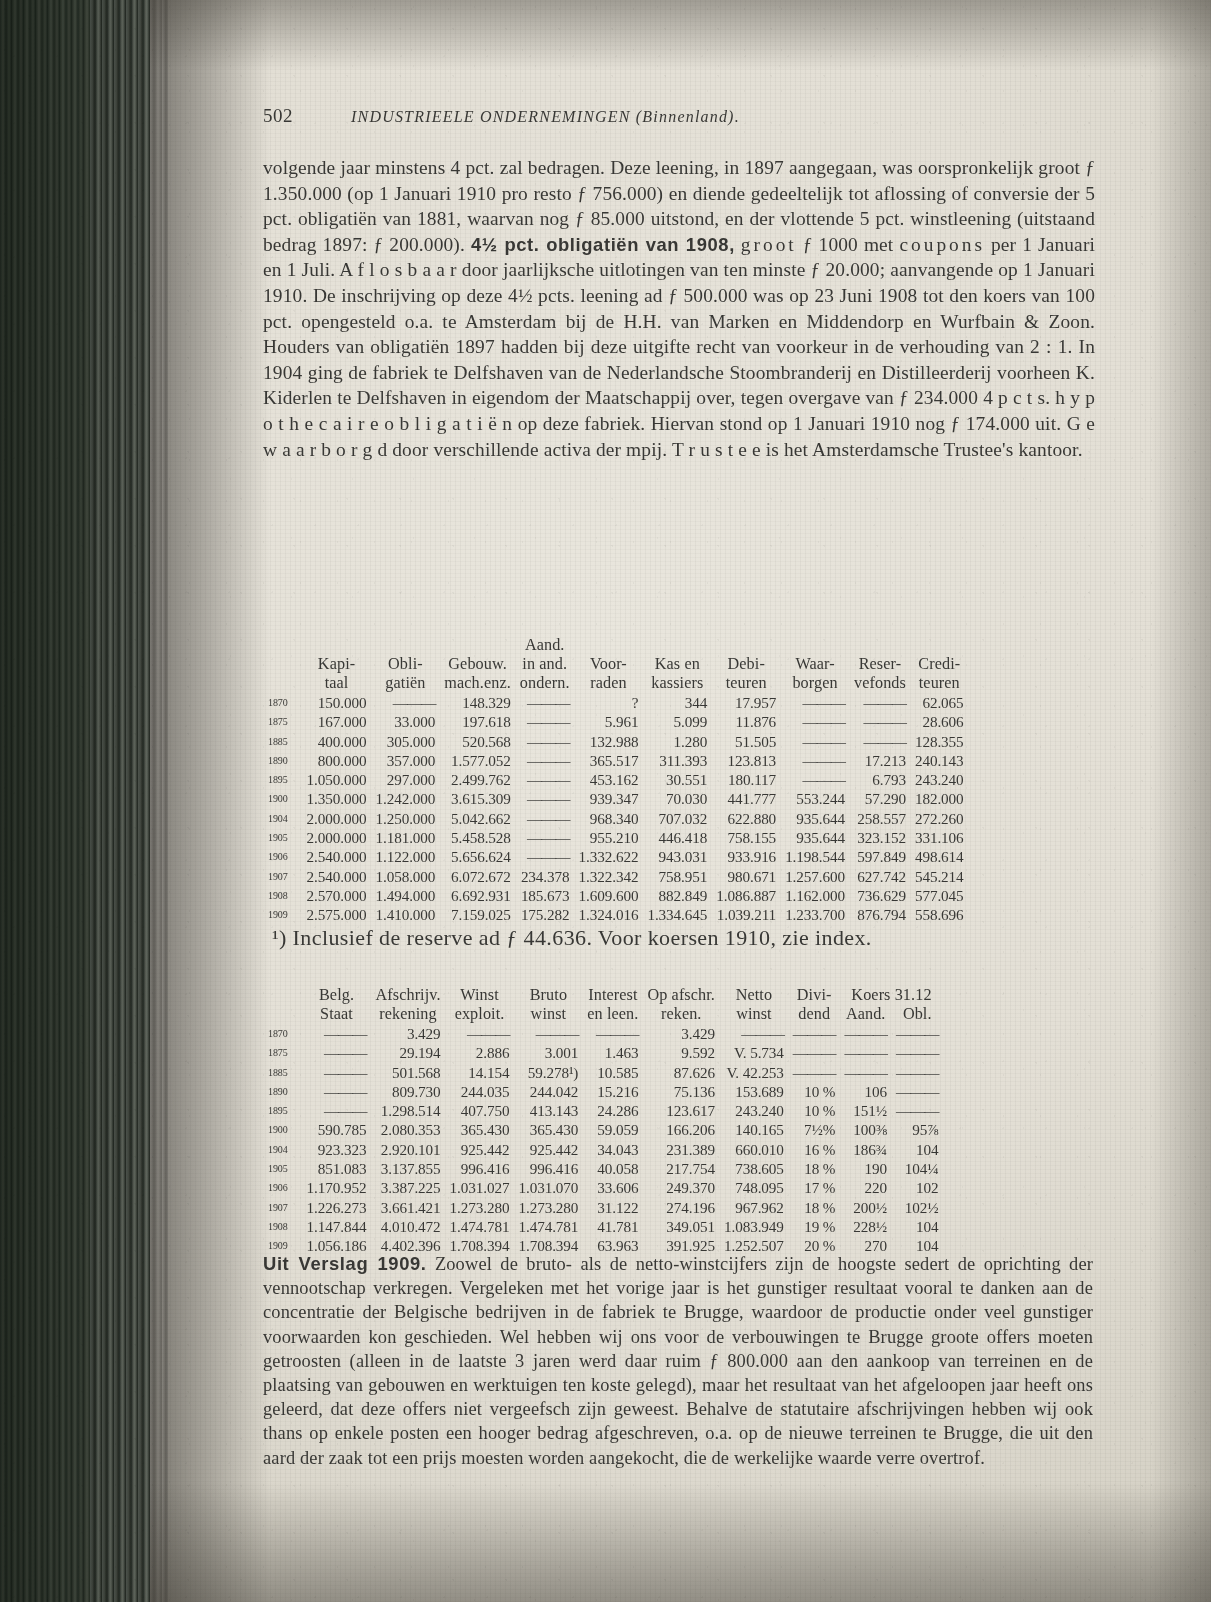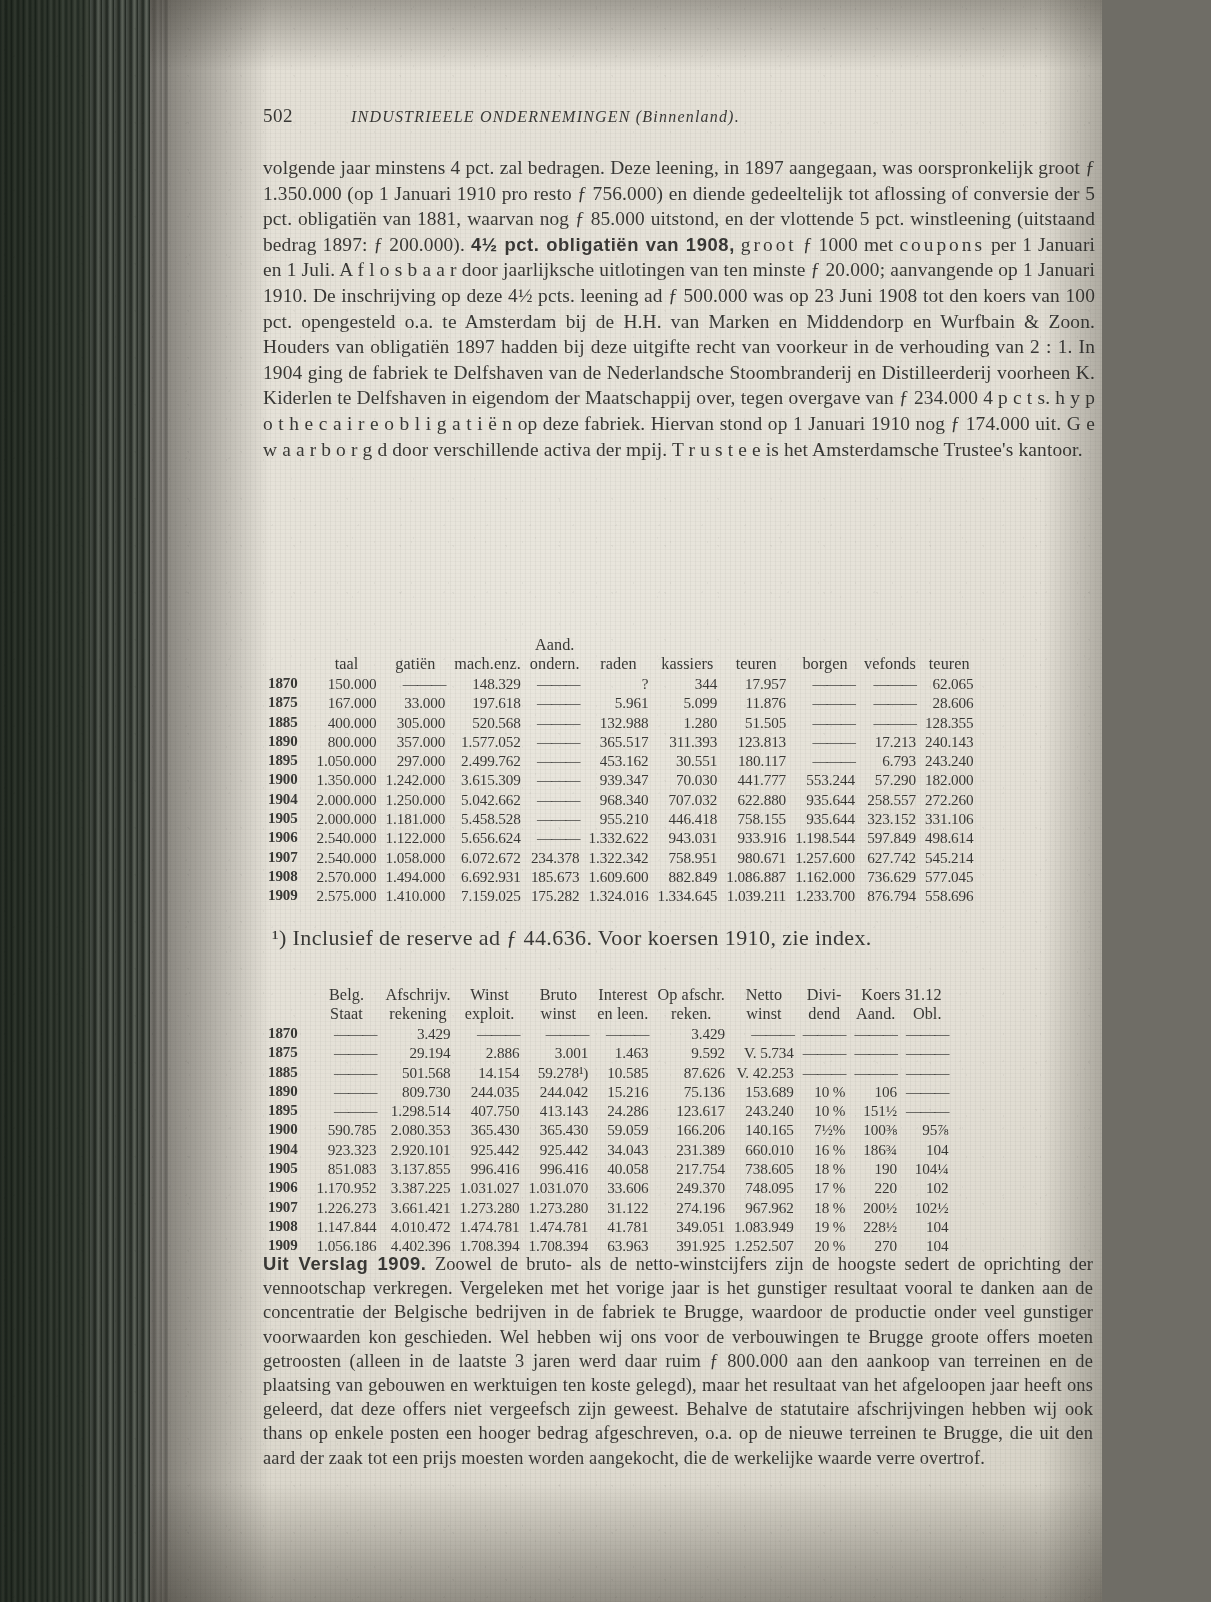--- a/index.html
+++ b/index.html
@@ -3,21 +3,21 @@
 <meta charset="utf-8">
 <title>Scanned page 502</title>
 <style>
   html,body{margin:0;padding:0;background:#6f6d66;}
   body{
     font-family:"Liberation Serif", serif;
     -webkit-font-smoothing:none;
   }
   #page{
     position:relative;
-    width:1102px;
+    width:1211px;
     height:1602px;
     overflow:hidden;
     background:#22c55e;
   }
 
   
   #gutter{
     position:absolute; left:0; top:0; width:150px; height:100%;
     background:
       repeating-linear-gradient(90deg,
@@ -115,21 +115,21 @@
   #tbl1{ left:268px; top:636px; }
   #tbl2{ left:268px; top:946px;margin-top:40px; }
   .tbl td, .tbl th{
     padding:0 0 0 9px;
     text-align:right;
     white-space:nowrap;
     font-weight:normal;
     vertical-align:bottom;
   }
   .tbl th{ text-align:center; line-height:19px; font-size:16.2px; letter-spacing:.1px;}
-  .tbl td.yr{ text-align:right; padding-left:0; padding-right:10px; font-size:15px;font-weight:bold;}
+  .tbl td.yr{ text-align:right; padding-left:0; padding-right:10px; font-size:10px;}
   .hdr-top td, .hdr-top th{ padding-bottom:0; }
   .dash{ color:#2a2a28; letter-spacing:-1px; }
   .aand-top{ text-align:center; }
   .note{
     position:absolute; left:272px; top:925px;
     font-size:22px; letter-spacing:.4px;
   }
 </style>
 </head>
 <body>
@@ -178,20 +178,33 @@
           <th class="aand-top">Aand.</th>
           <th></th>
           <th></th>
           <th></th>
           <th></th>
           <th></th>
           <th></th>
         </tr>
         <tr>
           <th></th>
+          <th>Kapi-</th>
+          <th>Obli-</th>
+          <th>Gebouw.</th>
+          <th>in and.</th>
+          <th>Voor-</th>
+          <th>Kas en</th>
+          <th>Debi-</th>
+          <th>Waar-</th>
+          <th>Reser-</th>
+          <th>Credi-</th>
+        </tr>
+        <tr>
+          <th></th>
           <th>taal</th>
           <th>gatiën</th>
           <th>mach.enz.</th>
           <th>ondern.</th>
           <th>raden</th>
           <th>kassiers</th>
           <th>teuren</th>
           <th>borgen</th>
           <th>vefonds</th>
           <th>teuren</th>

